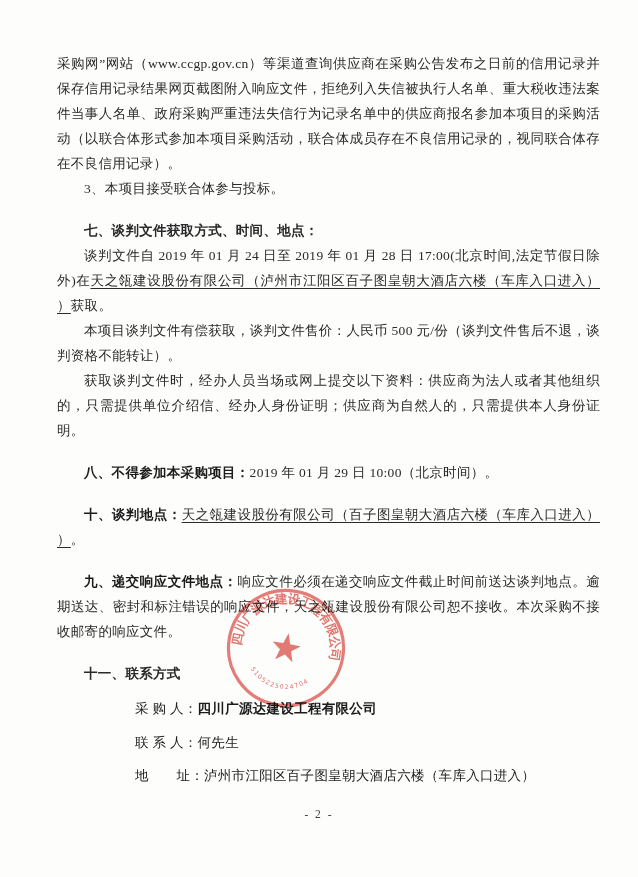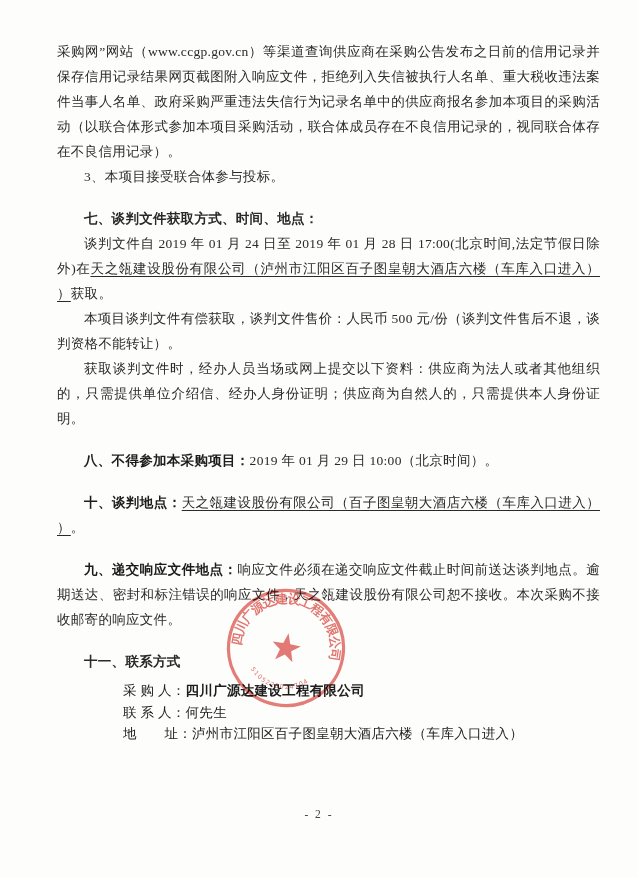--- a/index.html
+++ b/index.html
@@ -6,41 +6,41 @@
   body{
     width:638px;height:877px;
     background:#fdfdfc;
     font-family:"Liberation Serif","DejaVu Serif",serif;
     color:#222;
     position:relative;
     overflow:hidden;
   }
   .page{
     position:absolute; left:0; top:0; right:0; bottom:0;
-    padding:39px 38px 0 57px;
+    padding:51px 38px 0 57px;
     box-sizing:border-box;
   }
   .p{
     margin:0;
     font-size:13.5px;
     line-height:25px;
     text-align:justify;
     letter-spacing:0.3px;
     color:#2a2a2a;
   }
   .indent{text-indent:2em;}
   .b{font-weight:bold;color:#1c1c1c;}
   .u{text-decoration:underline;text-underline-offset:3px;}
   .sec{margin-top:17px;}
   .heading{font-weight:bold;}
   .contacts{
     margin:6px 0 0 66px;
   }
   .contact-line{
-    margin:0;
+    margin:12px;
     font-size:13.5px;
     line-height:21.5px;
     white-space:pre-wrap;
     letter-spacing:0.3px;
   }
   .footer{
     position:absolute;
     left:0; right:0;
     top:808px;
     text-align:center;

